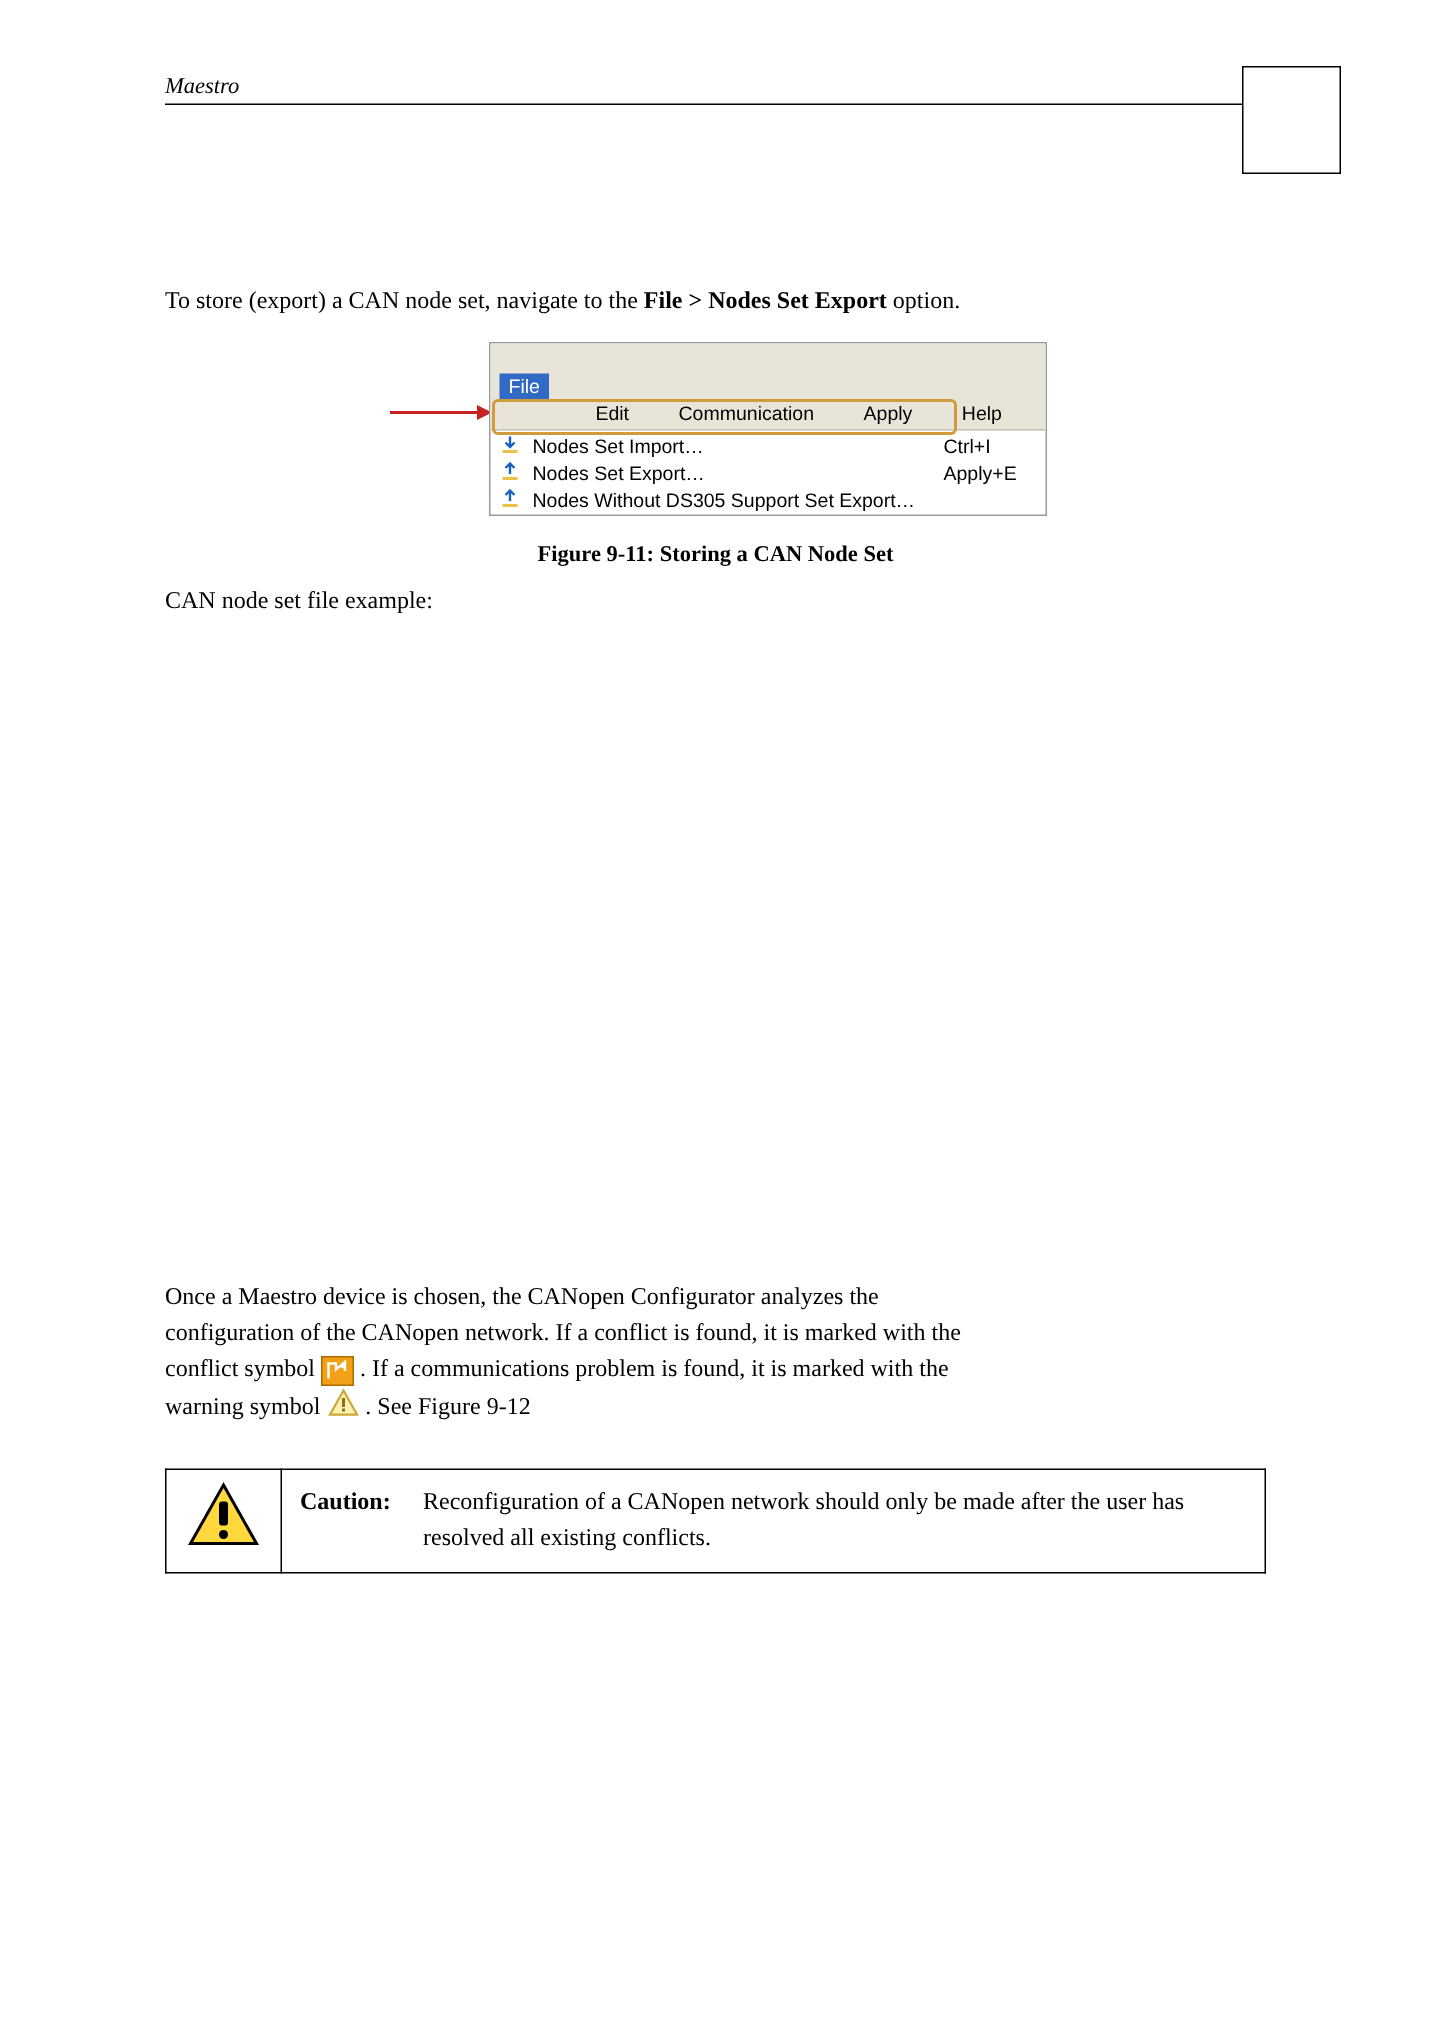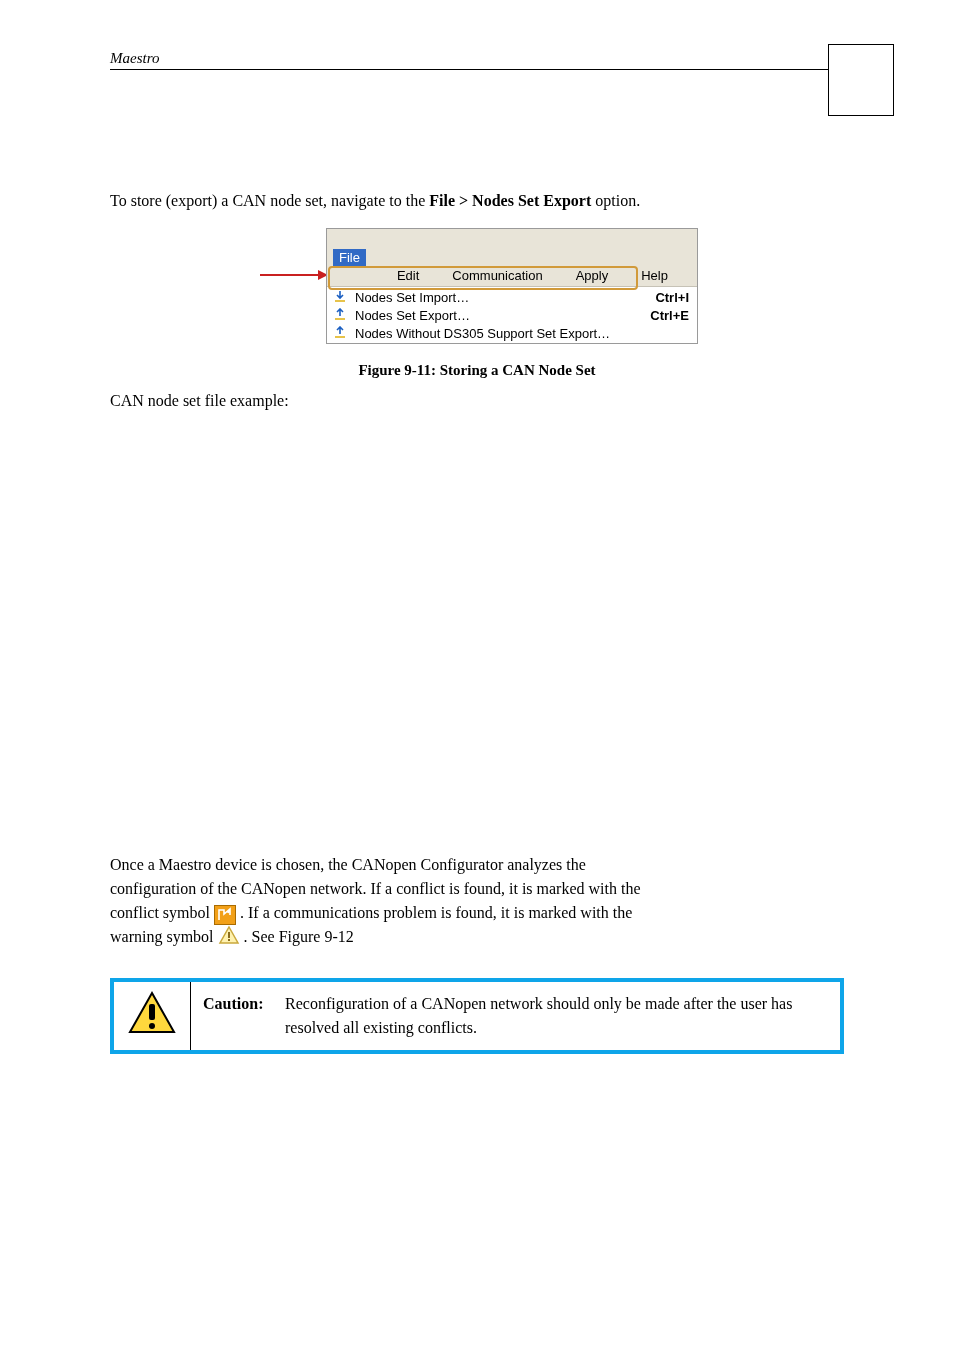--- a/index.html
+++ b/index.html
@@ -93,24 +93,23 @@
     display: flex; align-items: center; justify-content: center;
     font-size: 13px; color: #2a6cd0;
   }
   .menu-row .label {
     flex: 1;
     position: relative;
     z-index: 1;
   }
   .menu-row .shortcut {
     width: 60px;
-    text-align: right;
+    text-align: left;
     position: relative;
     z-index: 1;
-    font-weight: bold;
   }
   .highlight-box {
     position: absolute;
     border: 2px solid #d19a3a;
     border-radius: 4px;
     pointer-events: none;
   }
   .menu-wrap { position: relative; }
 
   .fig-caption {
@@ -138,21 +137,21 @@
     position: relative;
     border: 1px solid #a96b00;
   }
   .conflict-icon svg { position:absolute; left:1px; top:1px; }
   .warning-icon-inline {
     display: inline-block;
     vertical-align: middle;
   }
 
   .note-table {
-    border: 4px solid #0ea5e9;
+    border: 1px solid #0ea5e9;
     width: 100%;
     border-collapse: collapse;
     margin-top: 26px;
   }
   .note-table td {
     border: 1px solid #000;
     padding: 10px 12px;
     vertical-align: top;
     font-size: 16px;
     line-height: 1.5;
@@ -217,21 +216,21 @@
             <span class="shortcut">Ctrl+I</span>
           </div>
           <div class="menu-row">
             <span class="icon">
               <svg width="14" height="14">
                   <path d="M7 8 L7 1 M4 4 L7 1 L10 4" stroke="#1b5fc2" stroke-width="1.6" fill="none"></path>
                   <rect x="2" y="10" width="10" height="2" fill="#e7c34a"></rect>
                 </svg>
             </span>
             <span class="label">Nodes Set Export…</span>
-            <span class="shortcut">Ctrl+E</span>
+            <span class="shortcut">Apply+E</span>
           </div>
           <div class="menu-row">
             <span class="icon">
               <svg width="14" height="14">
                   <path d="M7 8 L7 1 M4 4 L7 1 L10 4" stroke="#1b5fc2" stroke-width="1.6" fill="none"></path>
                   <rect x="2" y="10" width="10" height="2" fill="#e7c34a"></rect>
                 </svg>
             </span>
             <span class="label">Nodes Without DS305 Support Set Export…</span>
             <span class="shortcut"></span>

